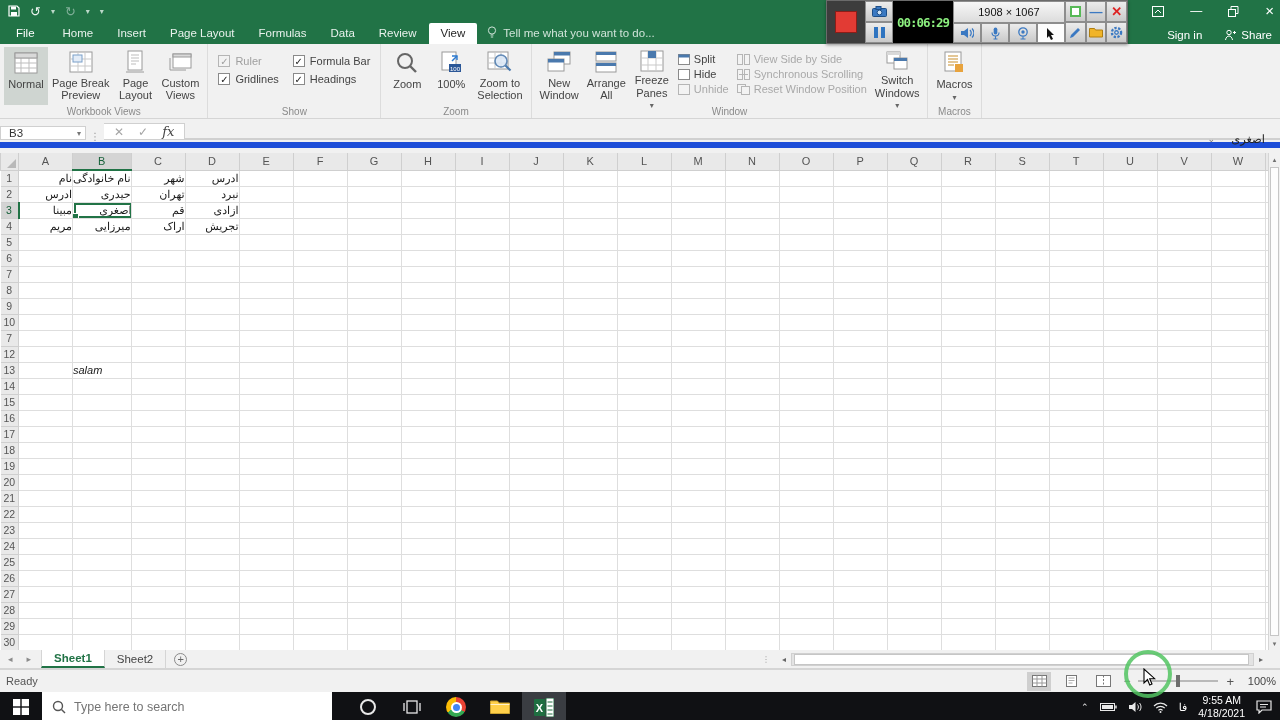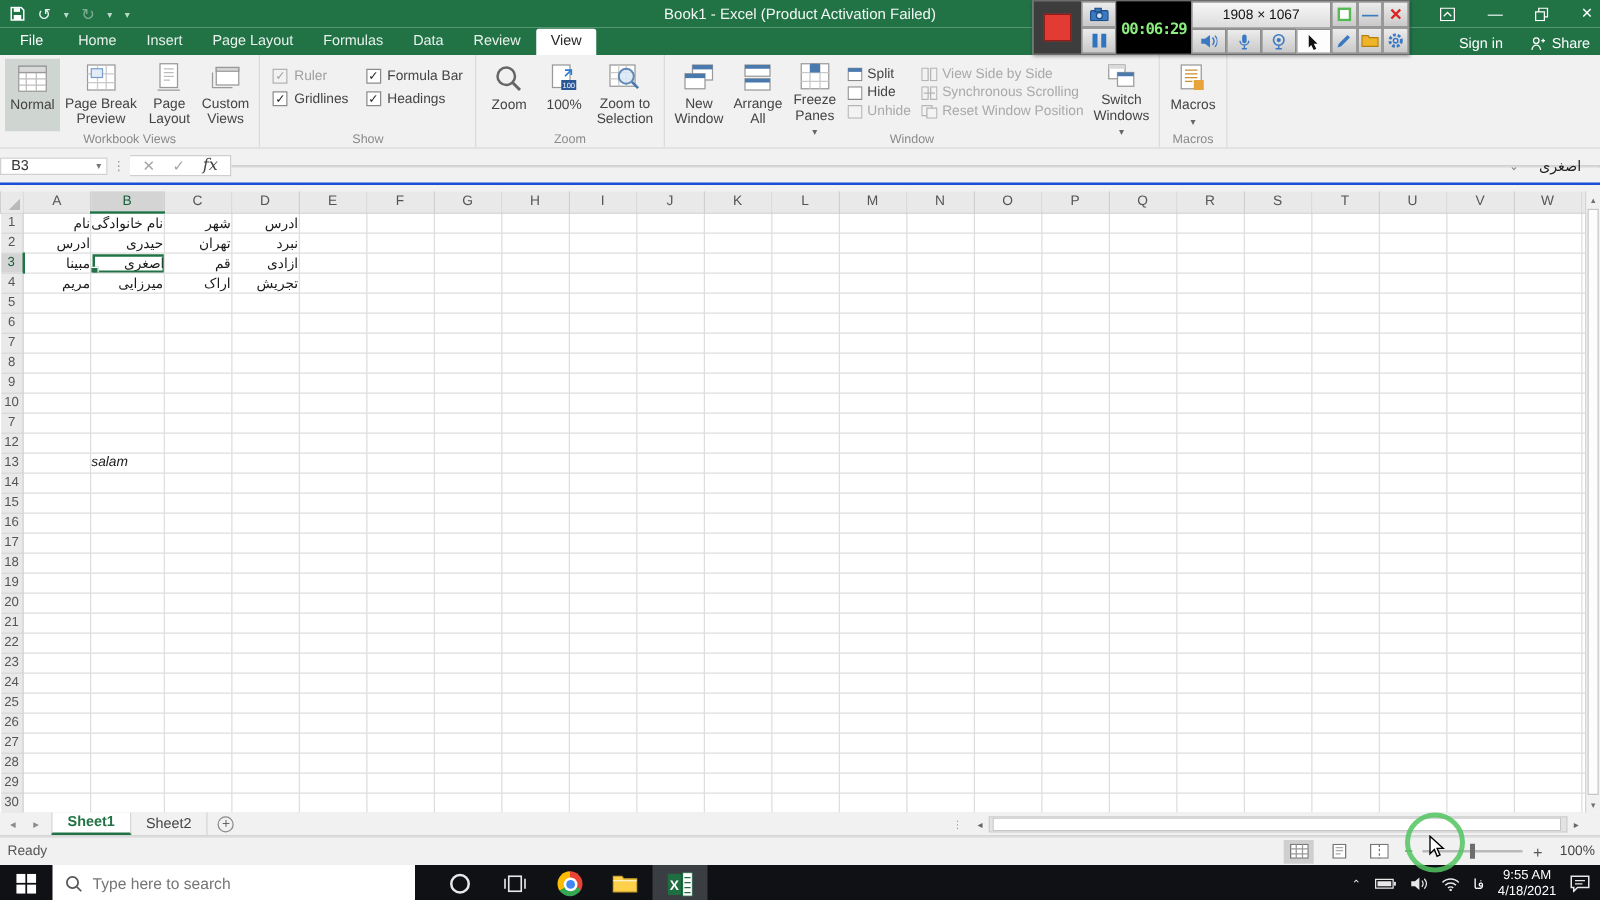--- a/index.html
+++ b/index.html
@@ -56,21 +56,21 @@
   .chk .box { width:12px; height:12px; background:#fff; border:1px solid #8a8a8a; font-size:10px; line-height:11px; text-align:center; color:#222; }
   .chk.dis { color:#9f9f9f; } .chk.dis .box { color:#9f9f9f; background:#f2f2f2; border-color:#b5b5b5; }
   .wincols { display:flex; align-items:flex-start; }
   .smallcol { display:flex; flex-direction:column; gap:3px; padding:6px 4px; }
   .smallitem { display:flex; align-items:center; gap:4px; font-size:11px; color:#444; white-space:nowrap; }
   .smallitem.dis { color:#a9a9a9; }
   .dda { font-size:8px; color:#666; }
   .ric { width:26px; height:26px; display:flex; align-items:center; justify-content:center; }
 
   
-  .fbar { height:29px; background:#f1f1f1; border-bottom:2px solid #1d4ed8; display:flex; align-items:center; }
+  .fbar { height:29px; background:#f1f1f1; border-bottom:6px solid #1d4ed8; display:flex; align-items:flex-end; }
   .namebox { width:86px; background:#fff; border:1px solid #d0d0d0; margin:2px 0 2px 0; display:flex; align-items:center; font-size:11.5px; color:#333; padding-left:8px; position:relative; }
   .namebox .dd { position:absolute; right:4px; font-size:8px; color:#777; }
   .fsplit { width:18px; display:flex; align-items:center; justify-content:center; color:#999; font-size:10px; }
   .fbtns { display:flex; align-items:center; gap:14px; padding:0 10px; background:#fff; border:1px solid #d0d0d0; border-left:none; margin:2px 0; }
   .fbtns .x, .fbtns .ck { color:#a5a5a5; font-size:12px; }
   .fbtns .fx { font-family:"DejaVu Serif", serif; font-style:italic; font-size:13px; color:#444; }
   .ffield { flex:1; background:#fff; border:1px solid #d0d0d0; border-left:none; margin:2px 0; position:relative; }
   .ffield .val { position:absolute; right:14px; top:50%; transform:translateY(-50%); font-size:11.5px; color:#222; direction:rtl; }
   .ffield .dd { position:absolute; right:64px; top:50%; transform:translateY(-50%); font-size:9px; color:#777; }
 
@@ -160,21 +160,20 @@
           <path d="M1 1h8l2 2v8H1z" fill="none" stroke="#fff" stroke-width="1.2"></path>
           <rect x="3" y="1.5" width="5" height="3" fill="#fff"></rect>
           <rect x="3" y="7" width="6" height="4" fill="#fff"></rect>
         </svg>
       <span class="g">↺</span>
         <span class="dd">▾</span>
       <span class="g dim">↻</span>
         <span class="dd">▾</span>
       <span class="dd">▾</span>
     </div>
-    <div class="title-text">Book1 - Excel (Product Activation Failed)</div>
     <div class="winbtns">
       <svg width="12" height="11" viewBox="0 0 12 11">
           <rect x="0.5" y="0.5" width="11" height="10" fill="none" stroke="#fff"></rect>
           <path d="M3 7l3-3 3 3" fill="none" stroke="#fff"></path>
         </svg>
       <span>—</span>
       <svg width="11" height="11" viewBox="0 0 11 11">
           <rect x="0.5" y="3.5" width="7" height="7" fill="none" stroke="#fff"></rect>
           <path d="M3 3.5V0.5h7v7H7.5" fill="none" stroke="#fff"></path>
         </svg>
@@ -184,20 +183,27 @@
 
   <div class="tabrow">
     <div class="tab file">File</div>
     <div class="tab">Home</div>
     <div class="tab">Insert</div>
     <div class="tab">Page Layout</div>
     <div class="tab">Formulas</div>
     <div class="tab">Data</div>
     <div class="tab">Review</div>
     <div class="tab active">View</div>
+    <div class="tellme">
+      <svg width="10" height="13" viewBox="0 0 10 13">
+          <circle cx="5" cy="4.5" r="3.6" fill="none" stroke="#cfe3d8"></circle>
+          <path d="M3.5 9h3M3.8 11h2.4" stroke="#cfe3d8"></path>
+        </svg>
+      <span>Tell me what you want to do...</span>
+    </div>
     <div class="account">
       <span>Sign in</span>
       <span class="sh">
         <svg width="12" height="12" viewBox="0 0 12 12">
             <circle cx="5" cy="3.5" r="2.2" fill="none" stroke="#fff"></circle>
             <path d="M1.5 11c.4-2.6 2-4 3.5-4s3.1 1.4 3.5 4" fill="none" stroke="#fff"></path>
             <path d="M9 3.5h3M10.5 2v3" stroke="#fff"></path>
           </svg>
         <span>Share</span>
       </span>

